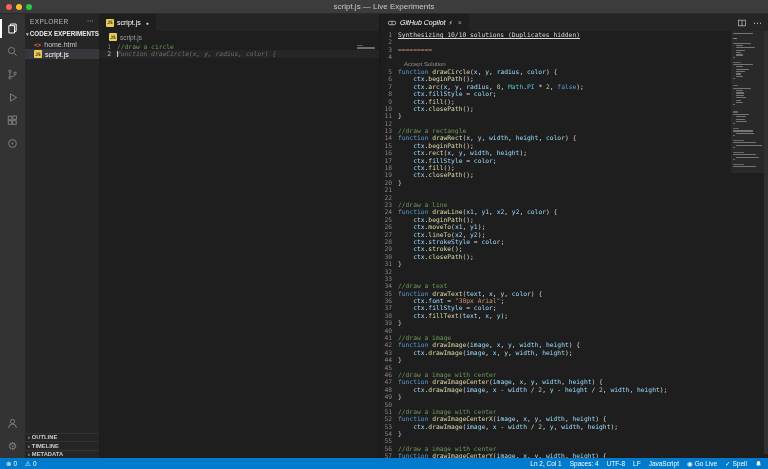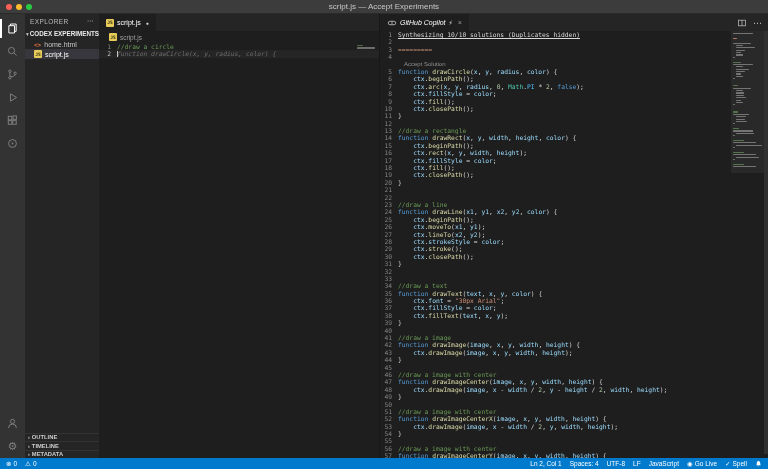--- a/index.html
+++ b/index.html
@@ -68,21 +68,21 @@
 </style>
 </head>
 <body>
 
 <div class="titlebar">
   <div class="traffic">
     <span class="tl red"></span>
     <span class="tl yellow"></span>
     <span class="tl green"></span>
   </div>
-  <div class="title">script.js — Accept Experiments</div>
+  <div class="title">script.js — Live Experiments</div>
 </div>
 
 <div class="main">
   <div class="activitybar">
     <div class="ab-item active">
       <svg width="13" height="13" viewBox="0 0 16 16" fill="none" stroke="currentColor" stroke-width="1.2">
           <path d="M3.5 4.5h7v9h-7z"></path>
           <path d="M5.5 4.5v-2h7v9h-2"></path>
         </svg>
     </div>

